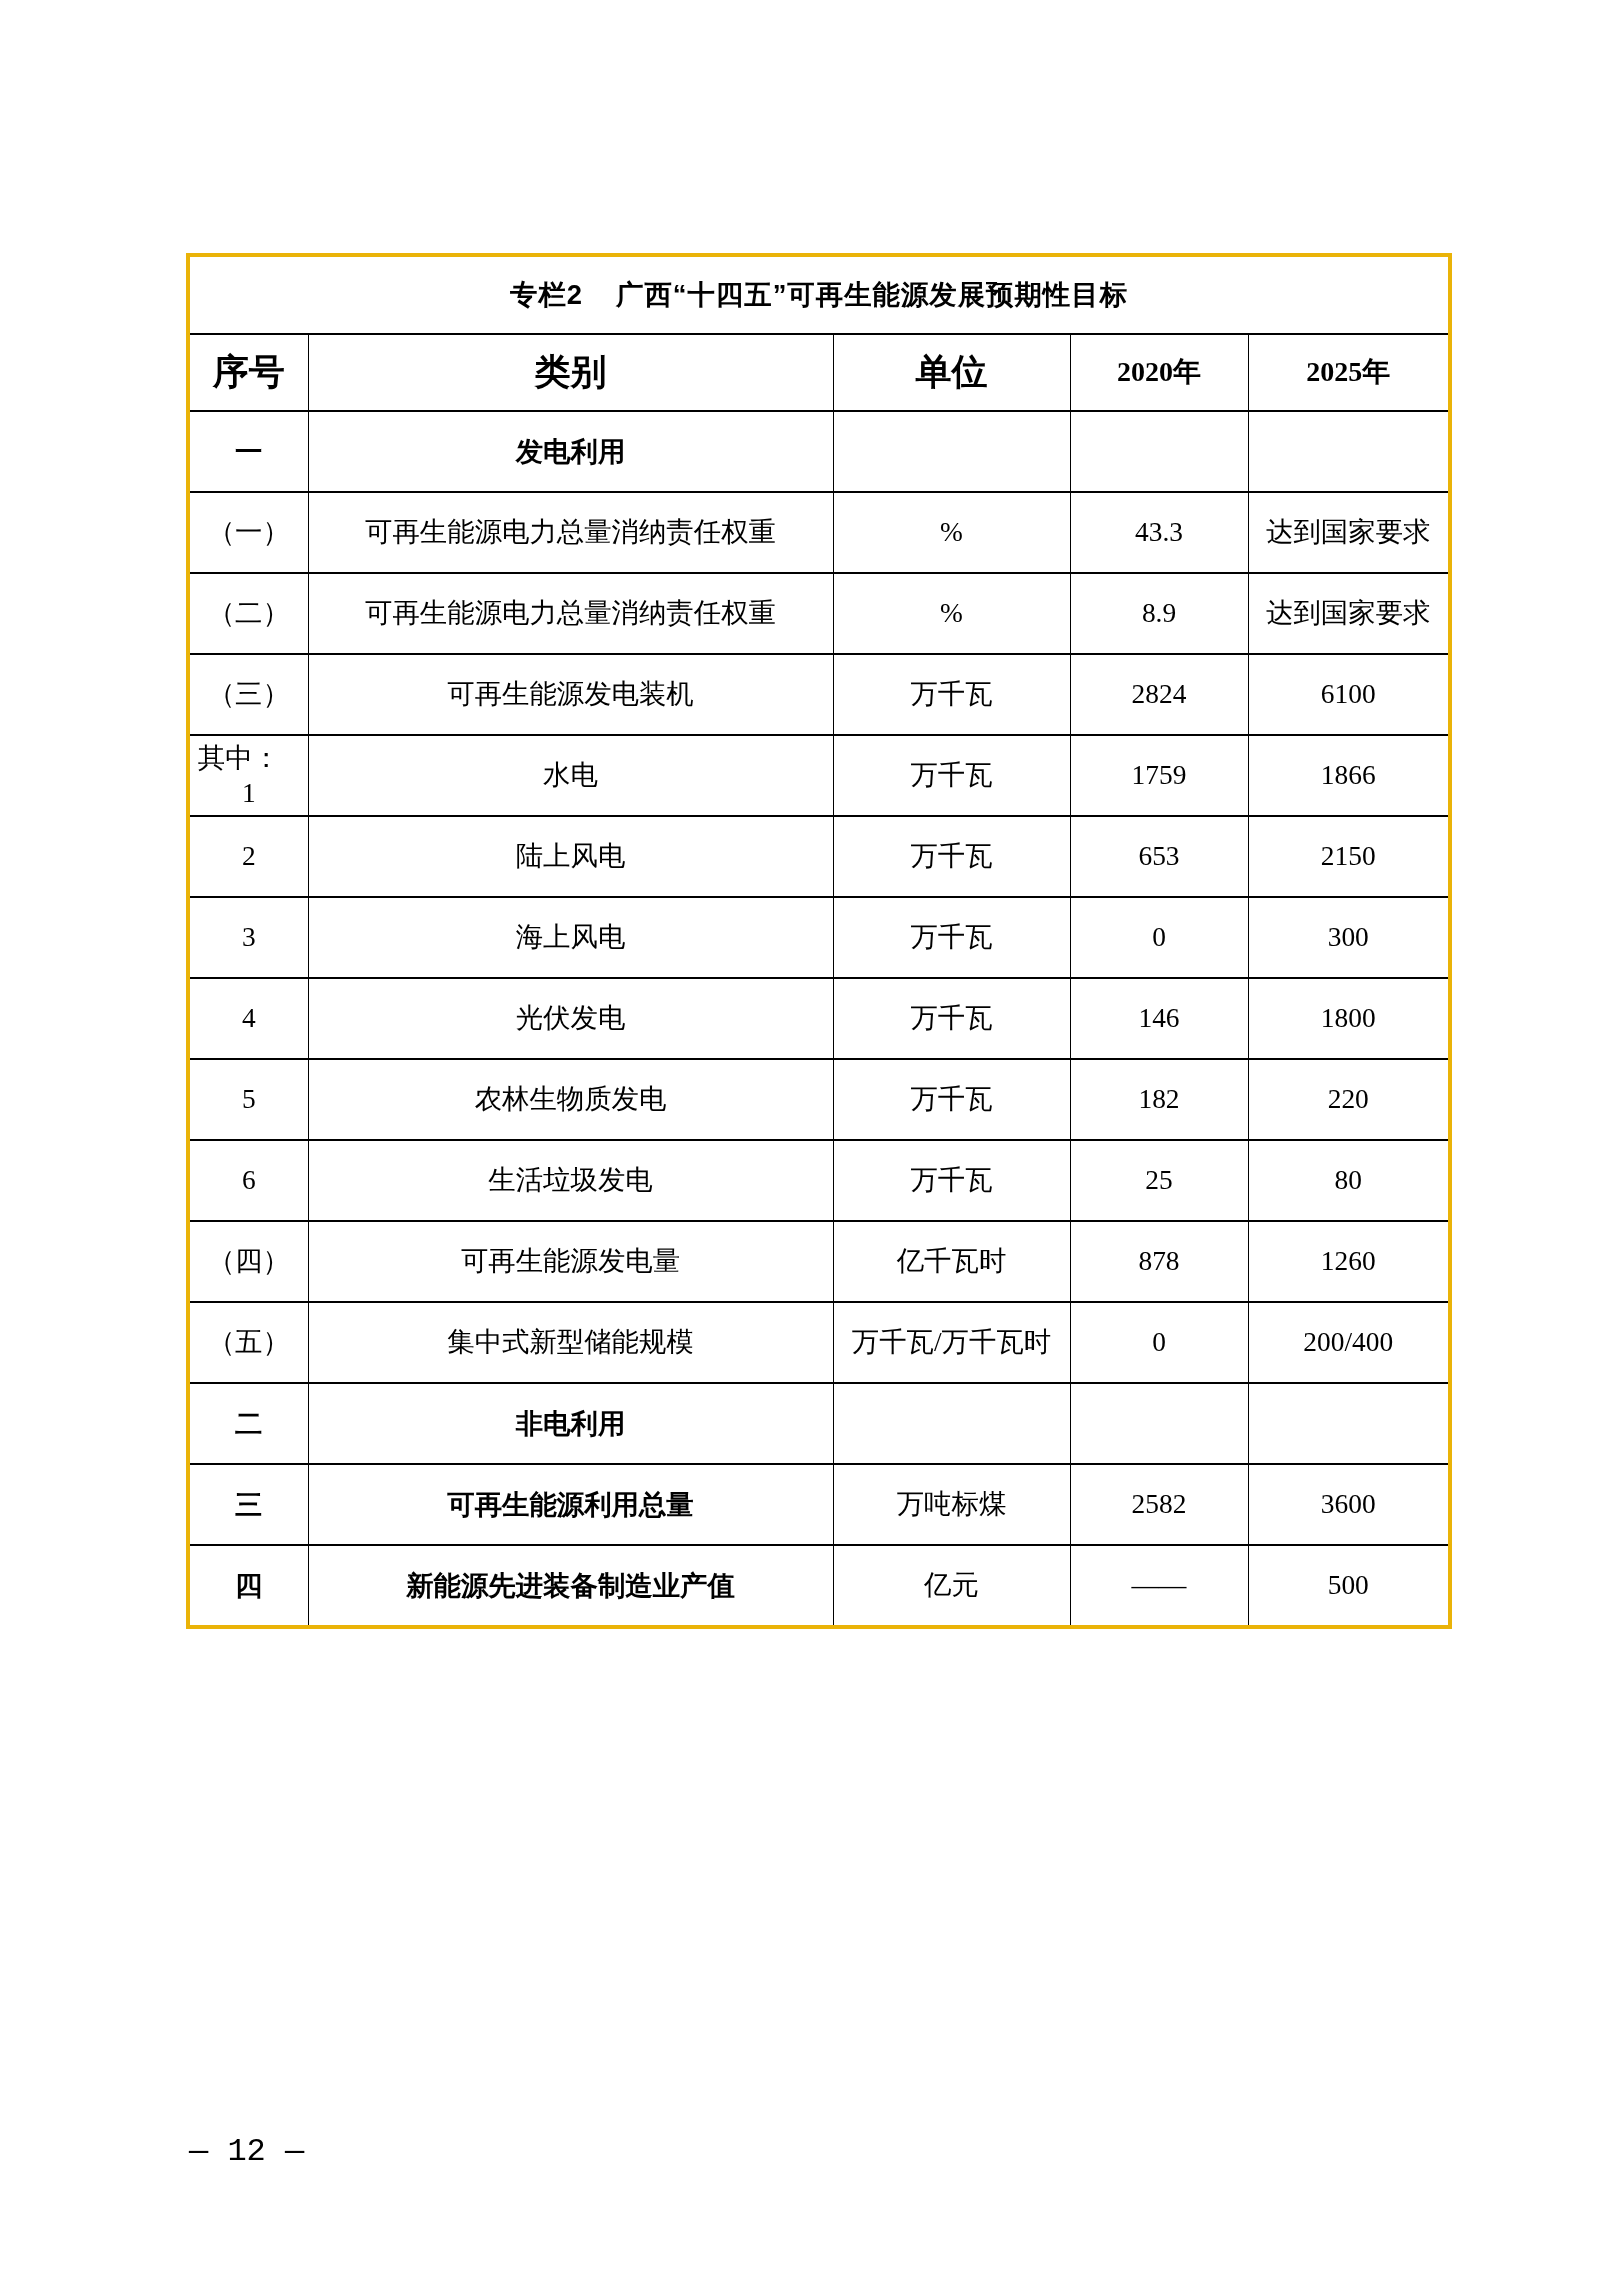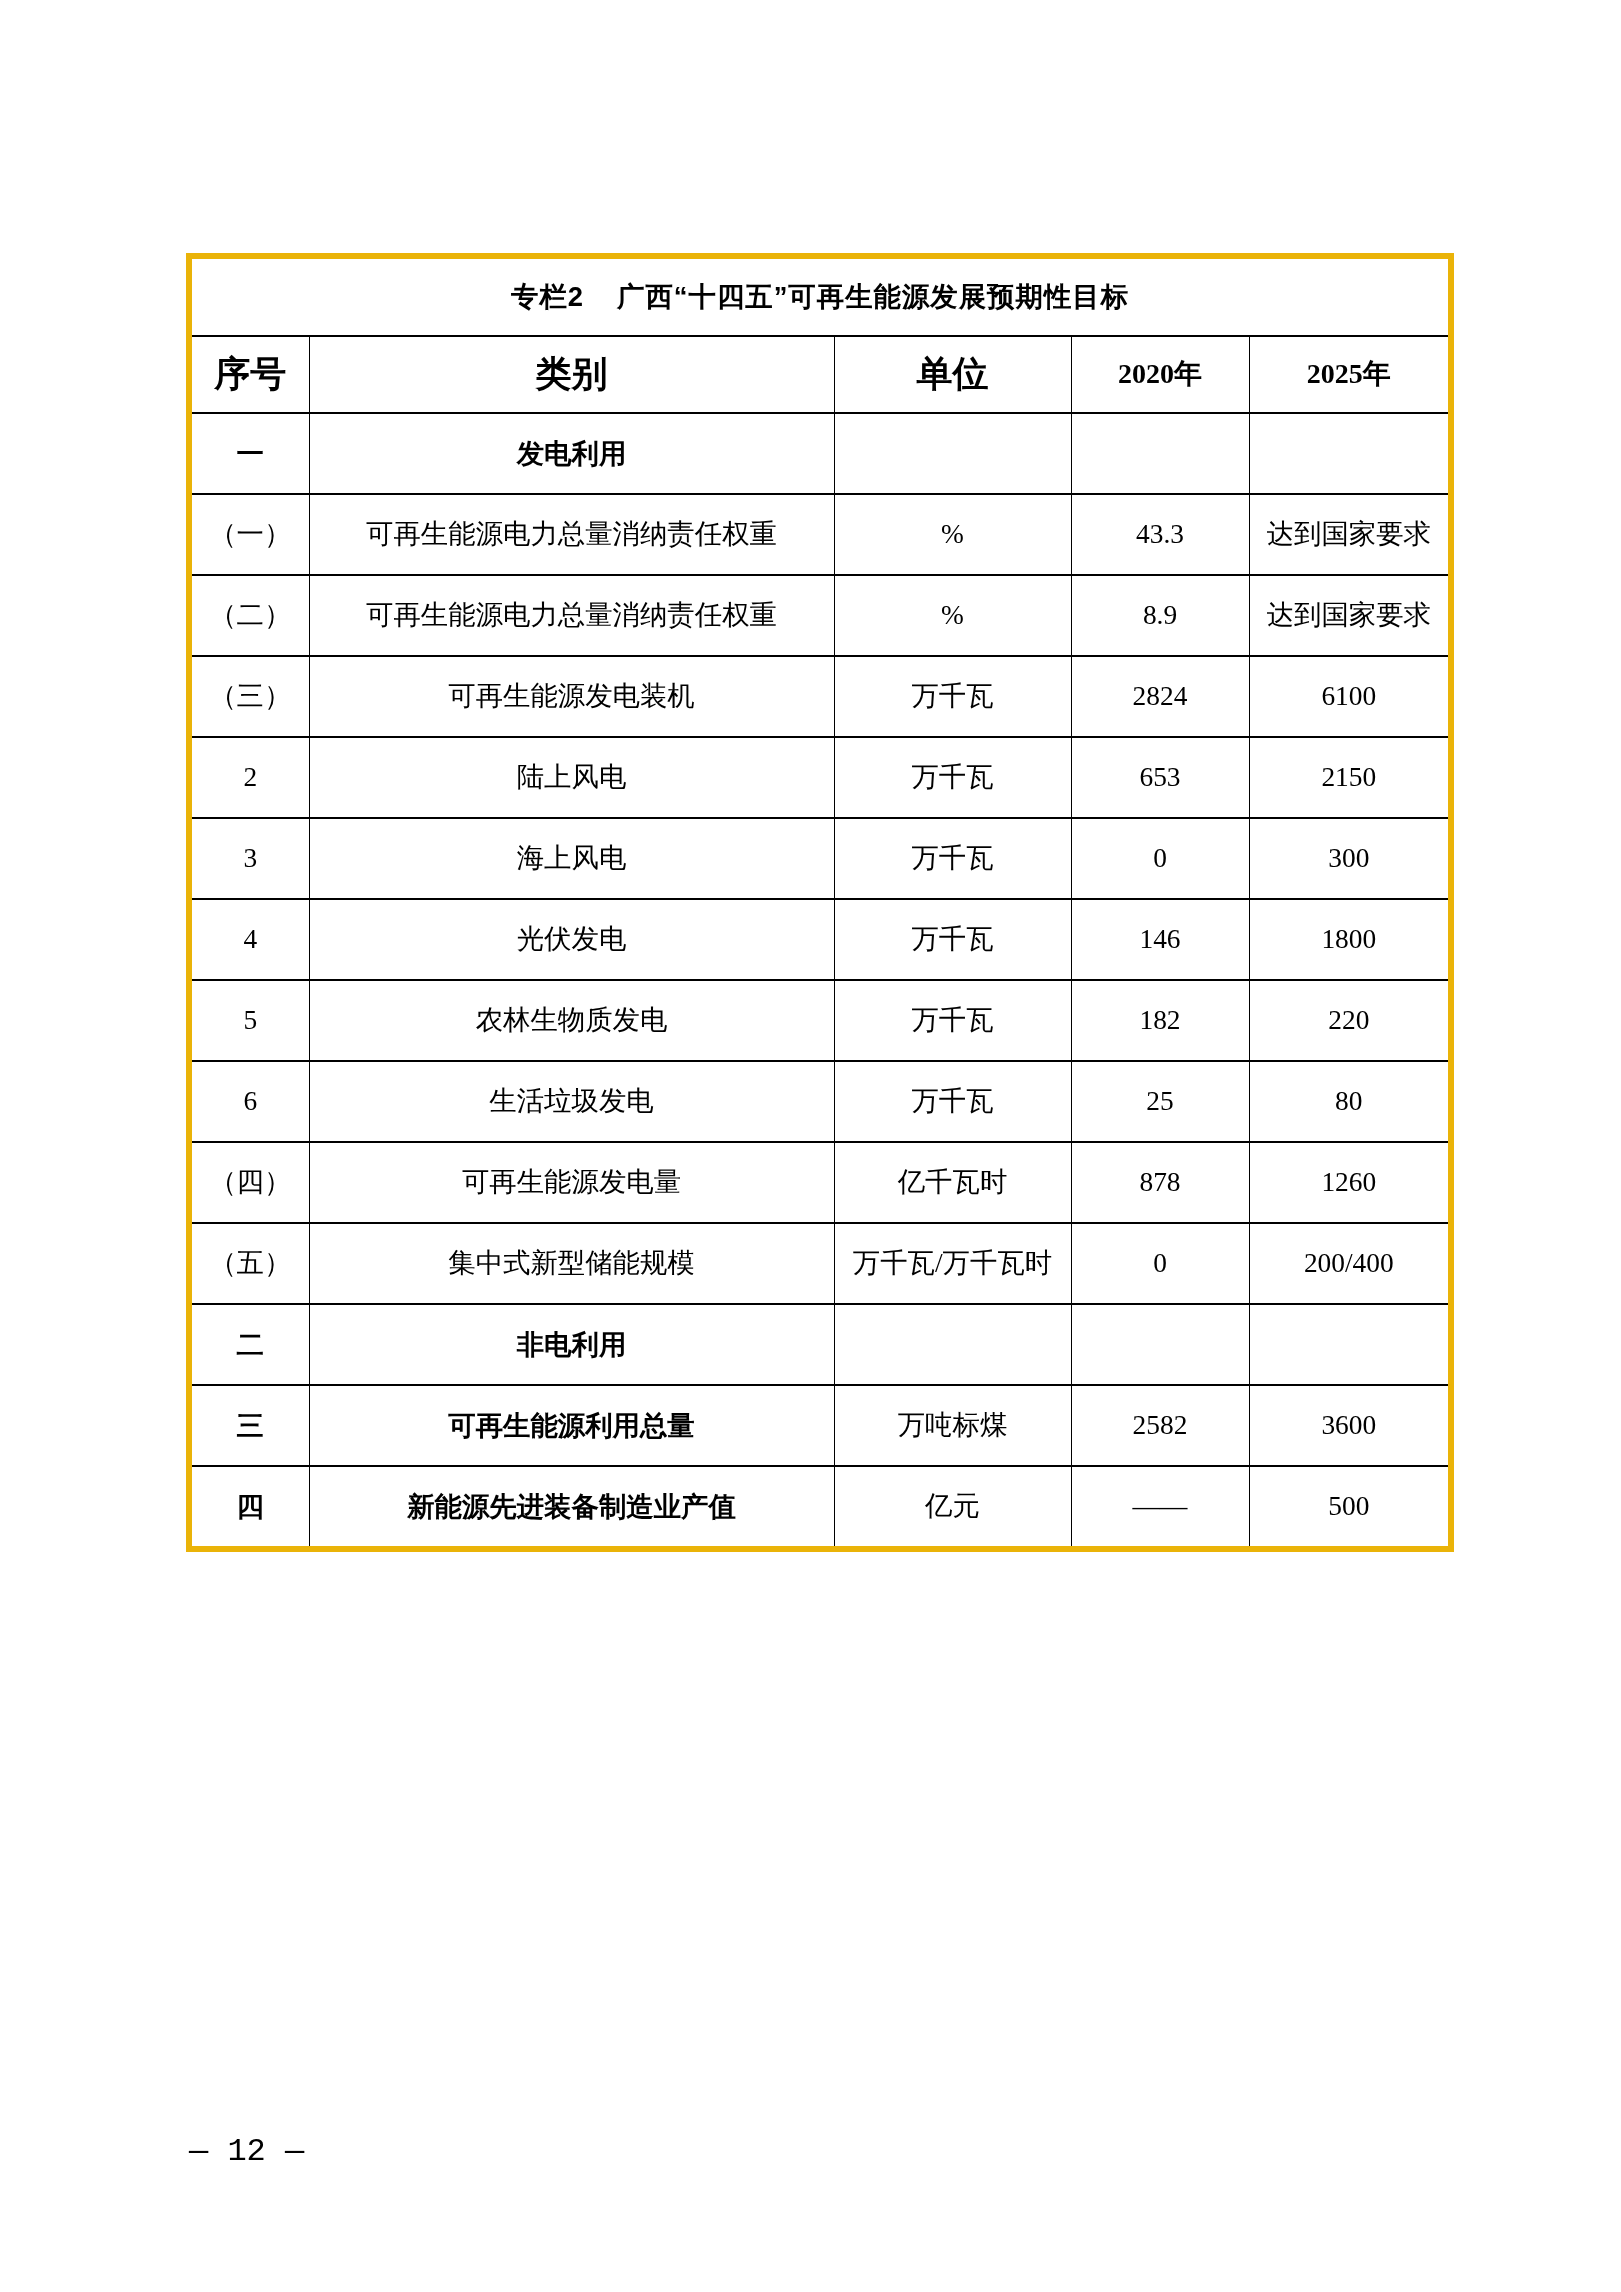--- a/index.html
+++ b/index.html
@@ -15,21 +15,21 @@
     color: #000000;
     font-family: "Liberation Serif", "DejaVu Serif", serif;
   }
   table.goal-table {
     position: absolute;
     left: 186px;
     top: 253px;
     width: 1262px;
     border-collapse: collapse;
     table-layout: fixed;
-    border: 6px solid #eab308;
+    border: 4px solid #eab308;
   }
   table.goal-table td {
     border: 2px solid #000000;
     border-left-width: 1px;
     border-right-width: 1px;
     padding: 0;
     vertical-align: middle;
     text-align: center;
     font-size: 27.4px;
     line-height: 1.3;
@@ -133,20 +133,30 @@
       <td>达到国家要求</td>
     </tr>
     <tr class="data-row">
       <td class="seq">（三）</td>
       <td class="cat">可再生能源发电装机</td>
       <td>万千瓦</td>
       <td>2824</td>
       <td>6100</td>
     </tr>
     <tr class="data-row">
+      <td class="seq-split">
+        <div class="seq-top">其中：</div>
+        <div class="seq-bottom">1</div>
+      </td>
+      <td class="cat">水电</td>
+      <td>万千瓦</td>
+      <td>1759</td>
+      <td>1866</td>
+    </tr>
+    <tr class="data-row">
       <td class="seq">2</td>
       <td class="cat">陆上风电</td>
       <td>万千瓦</td>
       <td>653</td>
       <td>2150</td>
     </tr>
     <tr class="data-row">
       <td class="seq">3</td>
       <td class="cat">海上风电</td>
       <td>万千瓦</td>

